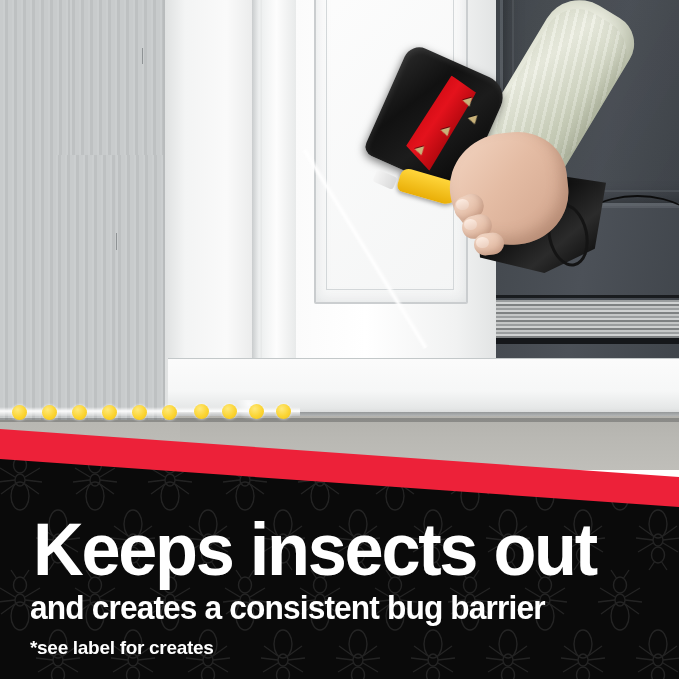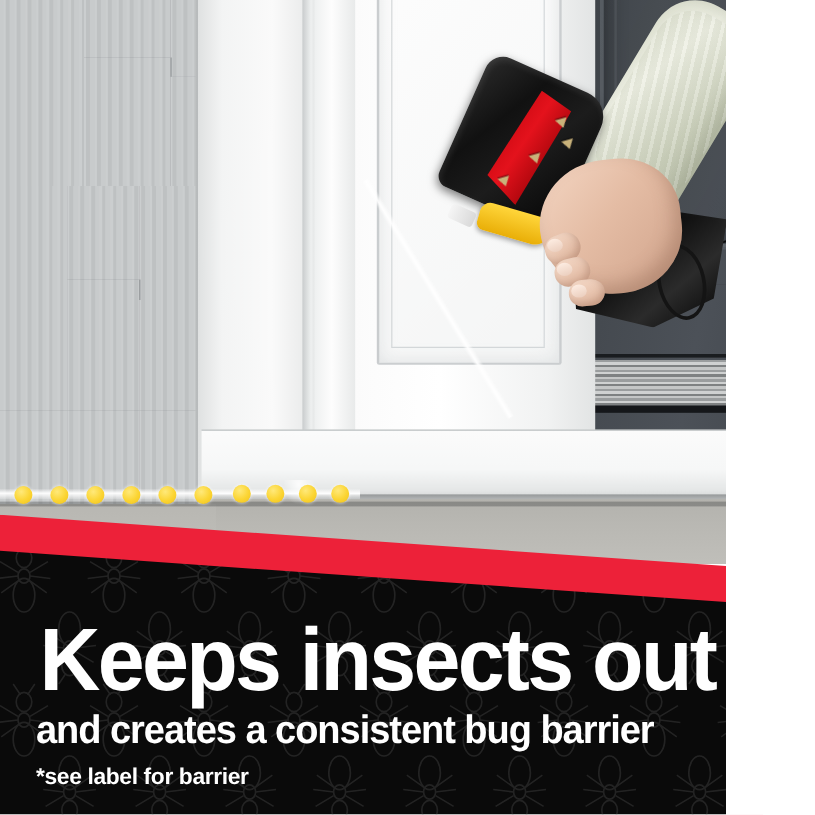--- a/index.html
+++ b/index.html
@@ -1,21 +1,21 @@
 <!DOCTYPE html>
 <html><head>
 <meta charset="utf-8">
 <title>Bug Barrier Product Banner</title>
 <style>
   html,body{margin:0;padding:0;background:#fff;}
   body{font-family:"Liberation Sans",sans-serif;}
 
   #stage{
     position:relative;
-    width:605px;height:679px;
+    width:679px;height:679px;
     overflow:hidden;
     background:#ffffff;
   }
 
   
   .photo{
     position:absolute;left:0;top:0;width:679px;height:470px;
     overflow:hidden;
     background:#e9eaea;
   }
@@ -480,16 +480,16 @@
         <use href="#ant" x="658" y="220" transform="rotate(180 658 220)"></use>
       </g>
     </svg>
   </div>
 
   <div class="redband"></div>
 
   <div class="copy">
     <div class="headline">Keeps insects out</div>
     <div class="subhead">and creates a consistent bug barrier</div>
-    <div class="footnote">*see label for barrier</div>
+    <div class="footnote">*see label for creates</div>
   </div>
 
 </div>
 
 </body></html>

